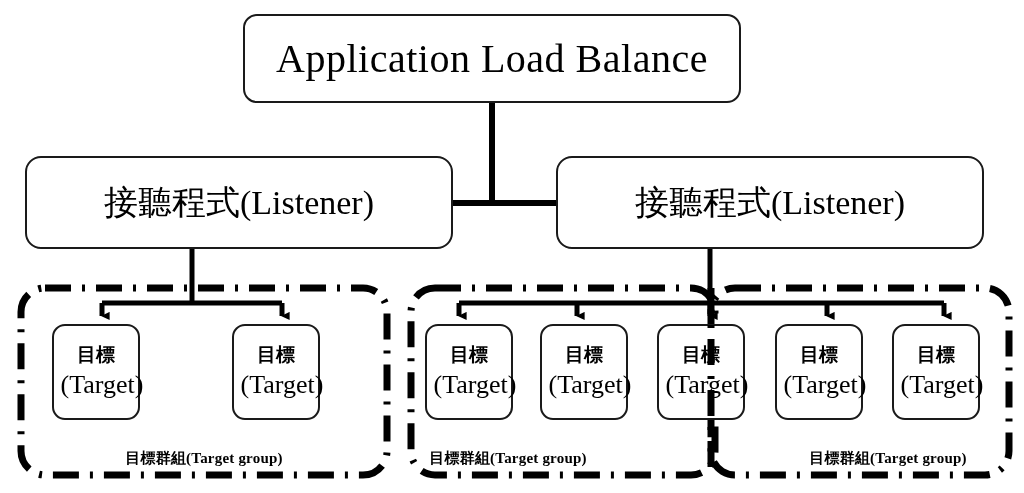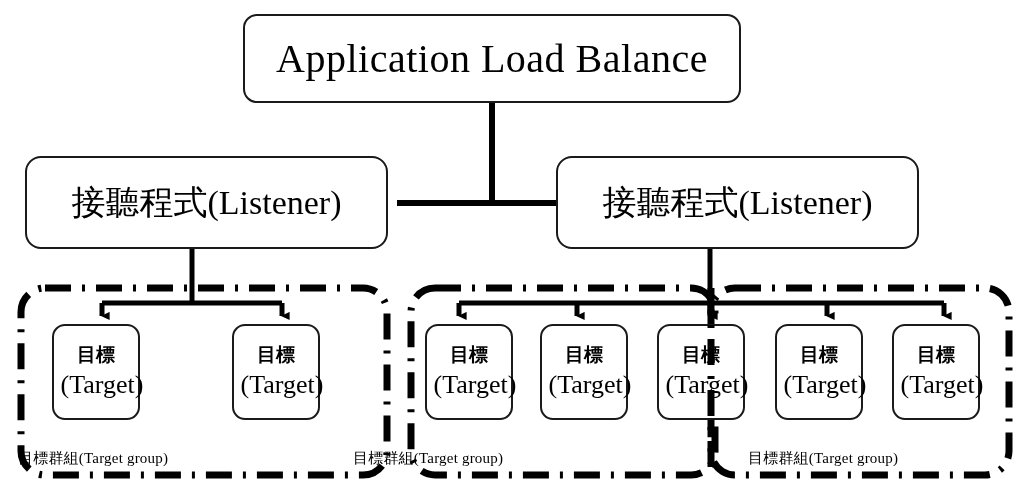--- a/index.html
+++ b/index.html
@@ -35,21 +35,21 @@
     left: 243px;
     top: 14px;
     width: 498px;
     height: 89px;
     font-size: 40px;
     letter-spacing: 0.5px;
   }
 
   .node-listener {
     top: 156px;
-    width: 363px;
+    width: 428px;
     height: 93px;
     font-size: 34px;
     border-radius: 16px;
   }
   .node-listener.left  { left: 25px; }
   .node-listener.right { left: 556px; }
 
   .node-target {
     top: 324px;
     width: 88px;
@@ -79,22 +79,23 @@
     inset: 0;
     width: 100%;
     height: 100%;
     overflow: visible;
   }
   .group-label {
     position: absolute;
     bottom: 10px;
     left: 0;
     width: 100%;
+    text-align: center;
     font-size: 15px;
-    font-weight: 400;
+    font-weight: 700;
     letter-spacing: 0.2px;
     z-index: 8;
   }
 
   
   .wires {
     position: absolute;
     left: 0;
     top: 0;
     width: 1024px;

